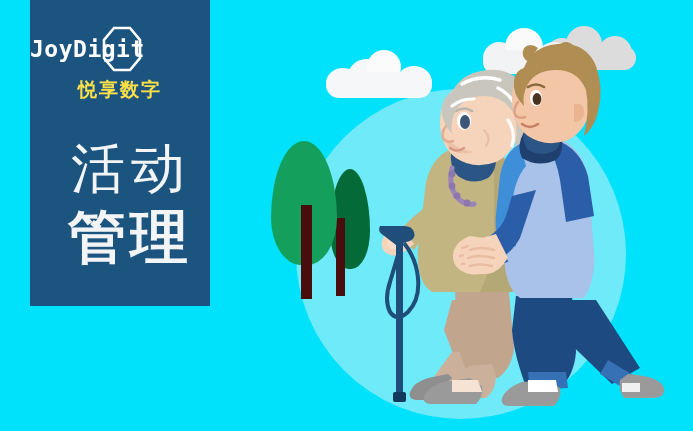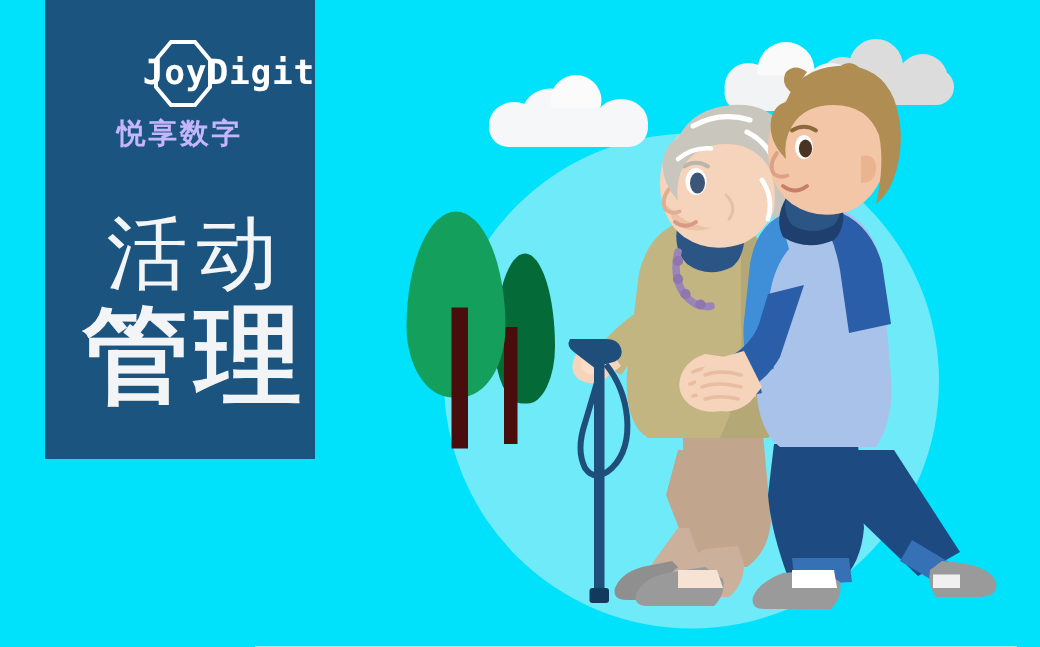--- a/index.html
+++ b/index.html
@@ -100,31 +100,31 @@
     position: absolute;
     left: 72px;
     top: 0px;
     width: 40px;
     height: 46px;
   }
   #logo-word {
     position: absolute;
     left: 0; top: 9px;
     width: 180px;
-    text-align: right;
+    text-align: left;
     color: #ffffff;
     font-family: "DejaVu Sans Mono", monospace;
     font-size: 23px;
     font-weight: bold;
     letter-spacing: 0.5px;
     line-height: 28px;
   }
   #logo-sub {
     margin-top: 5px;
-    color: #c4b5fd;
+    color: #fde047;
     font-family: "DejaVu Sans", sans-serif;
     font-size: 19px;
     font-weight: bold;
     letter-spacing: 2px;
     line-height: 24px;
   }
   #panel-title {
     position: absolute;
     left: 0;
     top: 136px;
@@ -135,21 +135,21 @@
   #title-line-1 {
     font-family: "DejaVu Sans", sans-serif;
     font-size: 54px;
     font-weight: normal;
     letter-spacing: 6px;
     line-height: 66px;
     text-indent: 6px;
   }
   #title-line-2 {
     font-family: "DejaVu Sans", sans-serif;
-    font-size: 71px;
+    font-size: 58px;
     font-weight: bold;
     letter-spacing: 4px;
     line-height: 70px;
     text-indent: 4px;
   }
 </style>
 </head>
 <body>
 
 <div id="stage">

